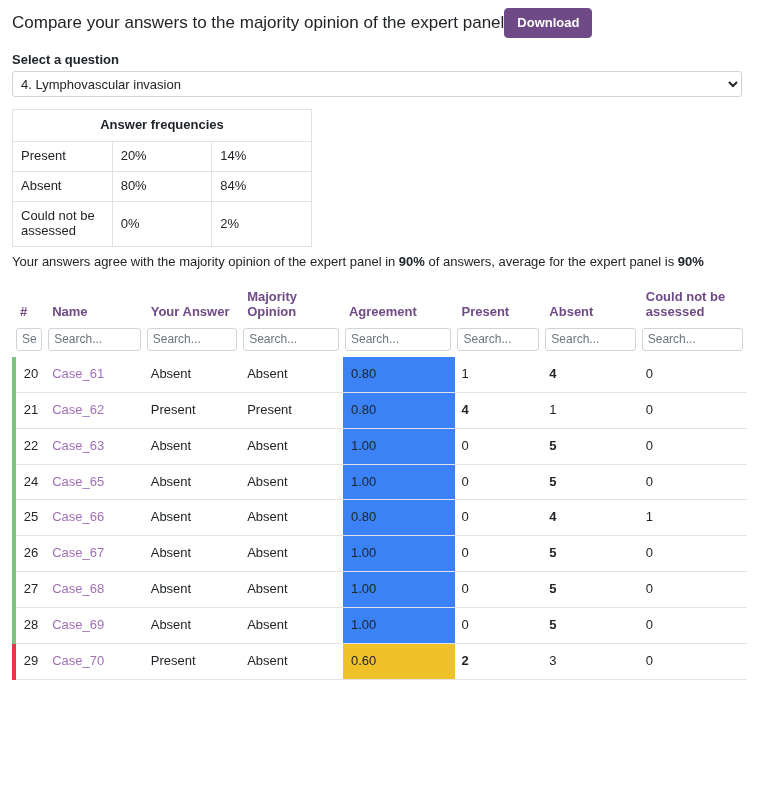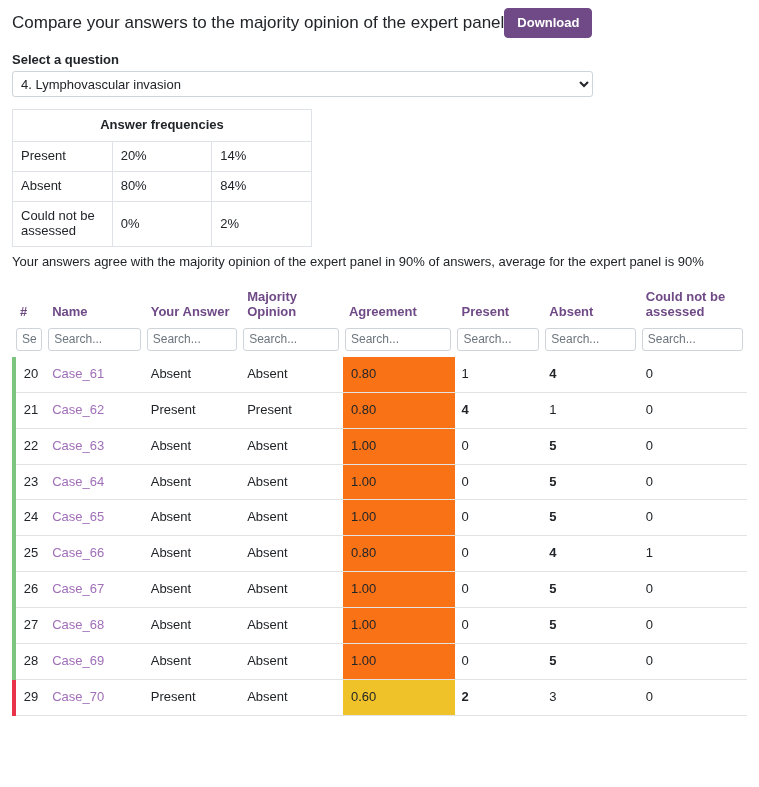--- a/index.html
+++ b/index.html
@@ -45,21 +45,21 @@
     font-weight: bold;
   }
   
   .field-label {
     font-weight: bold;
     font-size: 13px;
     margin-bottom: 4px;
     display: block;
   }
   .question-select {
-    width: 581px;
+    width: 730px;
     box-sizing: border-box;
     height: 26px;
     font-size: 13px;
     font-family: "Liberation Sans", sans-serif;
     border: 1px solid #ced4da;
     border-radius: 3px;
     padding: 2px 4px;
     background: #ffffff;
     color: #212529;
   }
@@ -88,21 +88,21 @@
   .col-answer { width: 172px; }
   .col-you { width: 48px; }
   .col-everyone { width: 80px; }
 
   .summary-text {
     margin-top: 6px;
     font-size: 13px;
     line-height: 1.35;
     width: 730px;
   }
-  .summary-text b { font-weight: normal; }
+  .summary-text b { font-weight: bold; }
 
   
   .data-table {
     border-collapse: collapse;
     margin-top: 18px;
     width: 735px;
     table-layout: fixed;
   }
   .data-table th {
     color: #6f4a86;
@@ -159,21 +159,21 @@
   }
   .case-link {
     color: #a06fb8;
     text-decoration: none;
   }
 
   td.agreement {
     text-align: left;
     padding-left: 8px;
   }
-  td.agr-green { background: #f97316; }
+  td.agr-green { background: #3b82f6; }
   td.agr-amber { background: #f0c22a; }
 
   .bold { font-weight: bold; }
 </style>
 </head>
 <body>
 
 <div class="page">
 
   <div class="header-row">
@@ -271,30 +271,20 @@
           <td class="cell-num">22</td>
           <td><a class="case-link" href="#">Case_63</a></td>
           <td>Absent</td>
           <td>Absent</td>
           <td class="agreement agr-green">1.00</td>
           <td>0</td>
           <td class="bold">5</td>
           <td>0</td>
         </tr>
         <tr>
-          <td class="cell-num">23</td>
-          <td><a class="case-link" href="#">Case_64</a></td>
-          <td>Absent</td>
-          <td>Absent</td>
-          <td class="agreement agr-green">1.00</td>
-          <td>0</td>
-          <td class="bold">5</td>
-          <td>0</td>
-        </tr>
-        <tr>
           <td class="cell-num">24</td>
           <td><a class="case-link" href="#">Case_65</a></td>
           <td>Absent</td>
           <td>Absent</td>
           <td class="agreement agr-green">1.00</td>
           <td>0</td>
           <td class="bold">5</td>
           <td>0</td>
         </tr>
         <tr>

